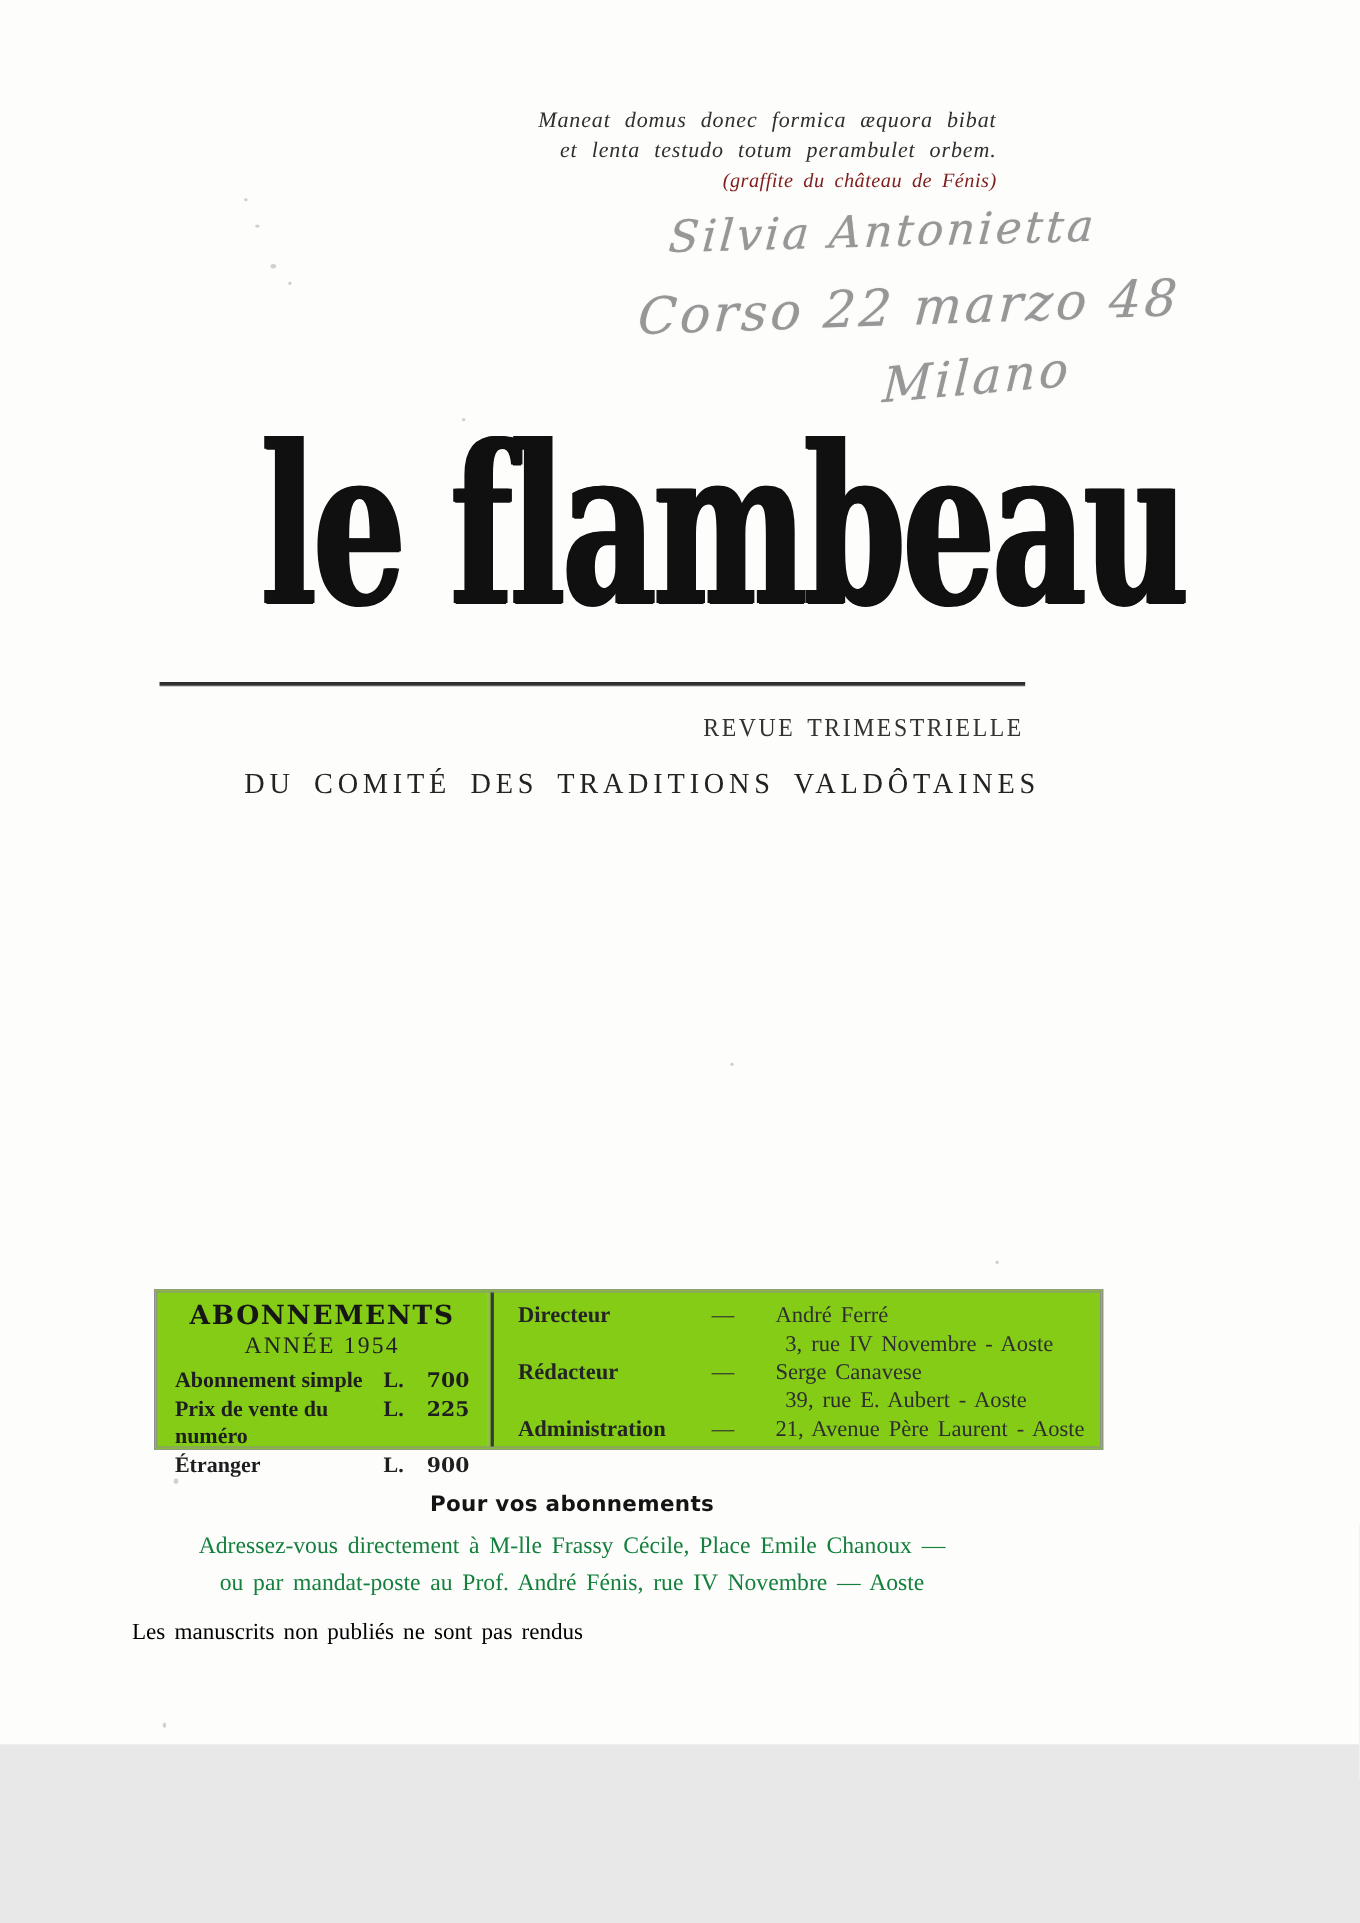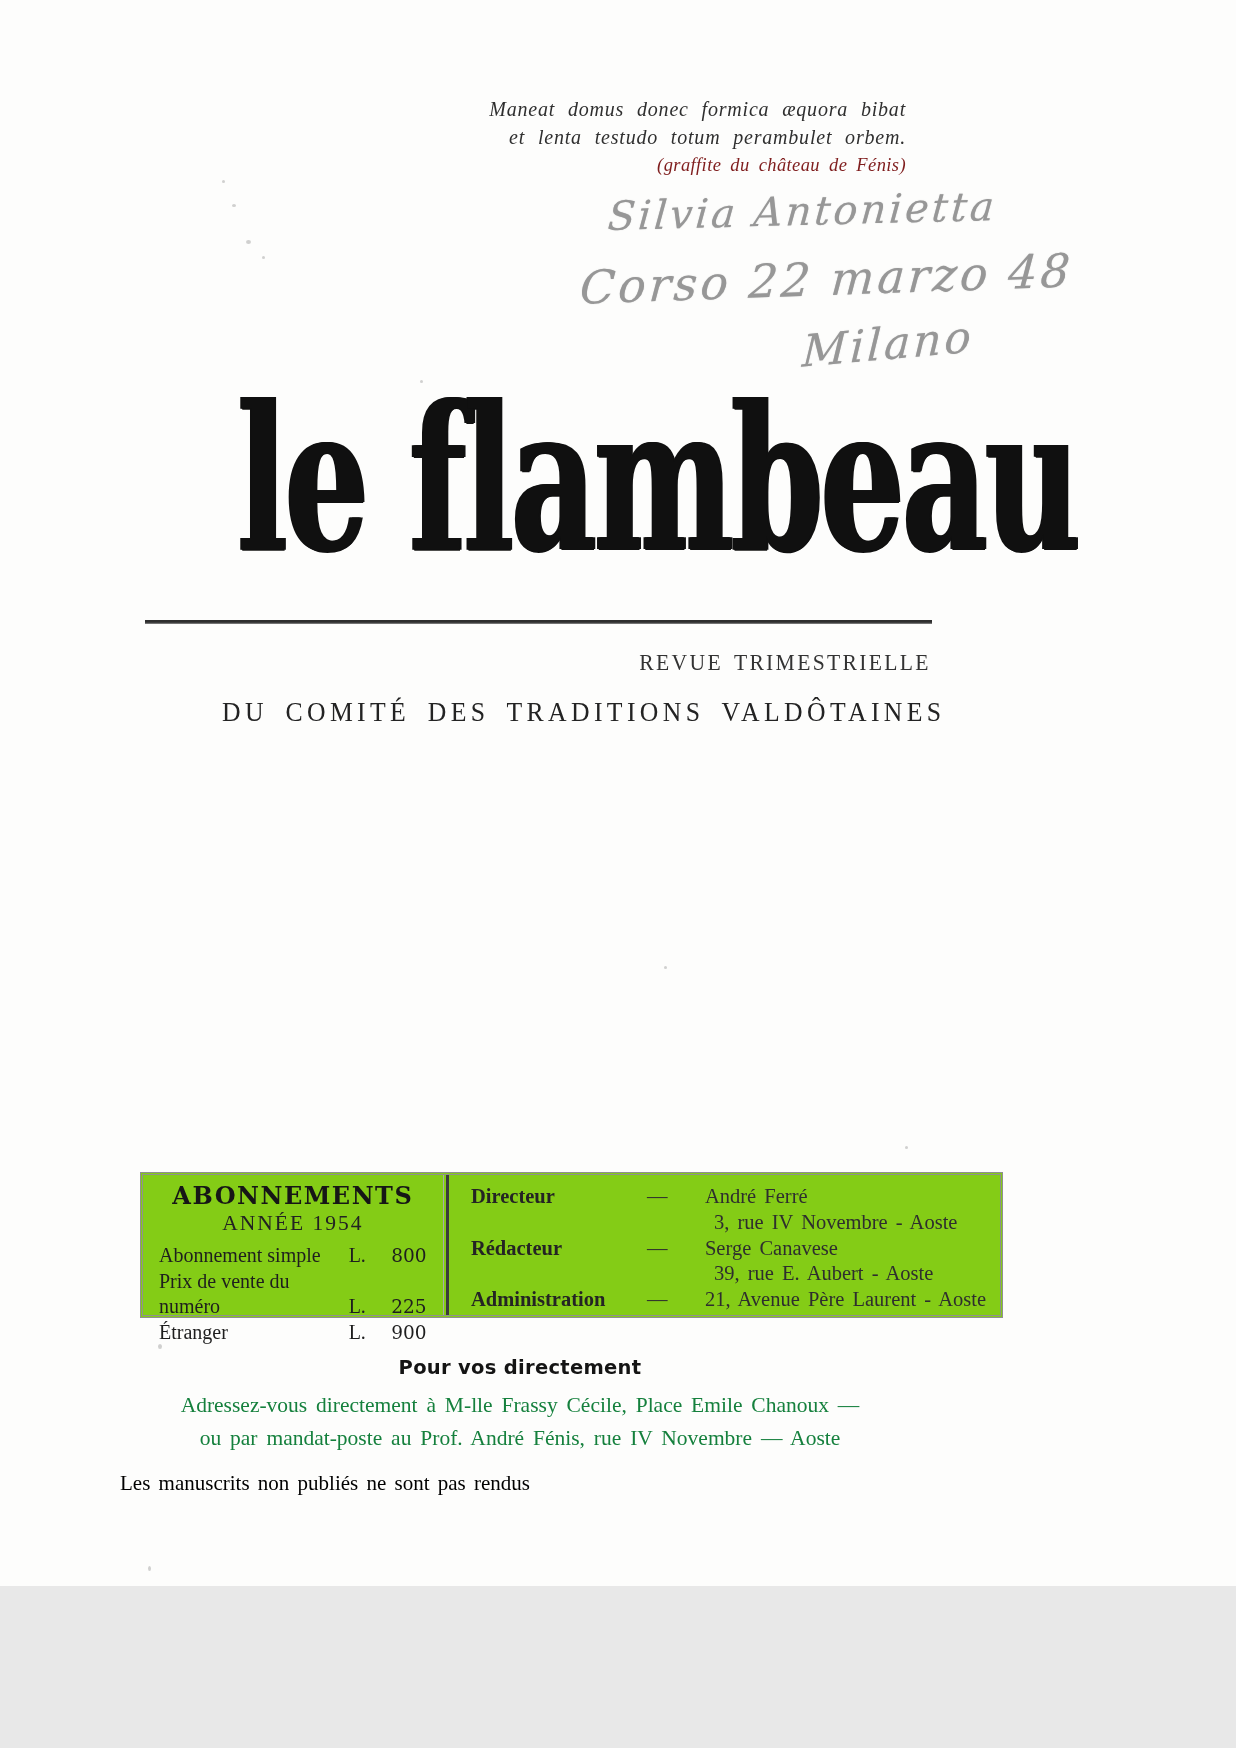--- a/index.html
+++ b/index.html
@@ -92,21 +92,21 @@
     font-weight:bold; font-size:24px; letter-spacing:1.5px;
     color:#161616;
   }
   .ib-sub{
     text-align:center; font-size:21.5px; letter-spacing:2px;
     margin-top:1px; color:#222;
   }
   .ib-rows{ margin-top:7px;}
   .ib-row{
     display:flex; justify-content:space-between;
-    font-weight:normal; font-size:20px; line-height:25.5px; color:#1e1e1e;align-items:flex-end;
+    font-weight:bold; font-size:20px; line-height:25.5px; color:#1e1e1e;
   }
   .ib-val{ display:flex;}
   .ib-cur{ width:34px;}
   .ib-num{ width:44px; text-align:right; font-family:"DejaVu Serif", serif; font-size:18.5px;}
   .ir-row{ display:flex; line-height:25.8px;gap:24px;}
   .ir-label{ width:152px; font-weight:bold; color:#242424;}
   .ir-dash{ width:34px;}
   .ir-val{ flex:1; white-space:nowrap; word-spacing:3px;}
   .ir-cont .ir-val{ padding-left:9px;}
   
@@ -155,21 +155,21 @@
 
   <div class="infobox">
     <div class="ib-left">
       <div class="ib-head">ABONNEMENTS</div>
       <div class="ib-sub">ANNÉE 1954</div>
       <div class="ib-rows">
         <div class="ib-row">
           <span>Abonnement simple</span>
           <span class="ib-val">
               <span class="ib-cur">L.</span>
-              <span class="ib-num">800</span>
+              <span class="ib-num">700</span>
             </span>
         </div>
         <div class="ib-row">
           <span>Prix de vente du numéro</span>
           <span class="ib-val">
               <span class="ib-cur">L.</span>
               <span class="ib-num">225</span>
             </span>
         </div>
         <div class="ib-row">
@@ -204,21 +204,21 @@
         <span class="ir-val">39, rue E. Aubert - Aoste</span>
       </div>
       <div class="ir-row">
         <span class="ir-label">Administration</span>
         <span class="ir-dash">—</span>
         <span class="ir-val">21, Avenue Père Laurent - Aoste</span>
       </div>
     </div>
   </div>
 
-  <div class="foot-head">Pour vos directement</div>
+  <div class="foot-head">Pour vos abonnements</div>
   <div class="foot-para">
     <div>Adressez-vous directement à M-lle Frassy Cécile, Place Emile Chanoux —</div>
     <div>ou par mandat-poste au Prof. André Fénis, rue IV Novembre — Aoste</div>
   </div>
   <div class="foot-note">Les manuscrits non publiés ne sont pas rendus</div>
 
   <div class="speck" style="left:232px;top:204px;width:4px;height:3px;"></div>
   <div class="speck" style="left:246px;top:240px;width:5px;height:4px;"></div>
   <div class="speck" style="left:222px;top:180px;width:3px;height:3px;"></div>
   <div class="speck" style="left:262px;top:256px;width:3px;height:3px;"></div>

